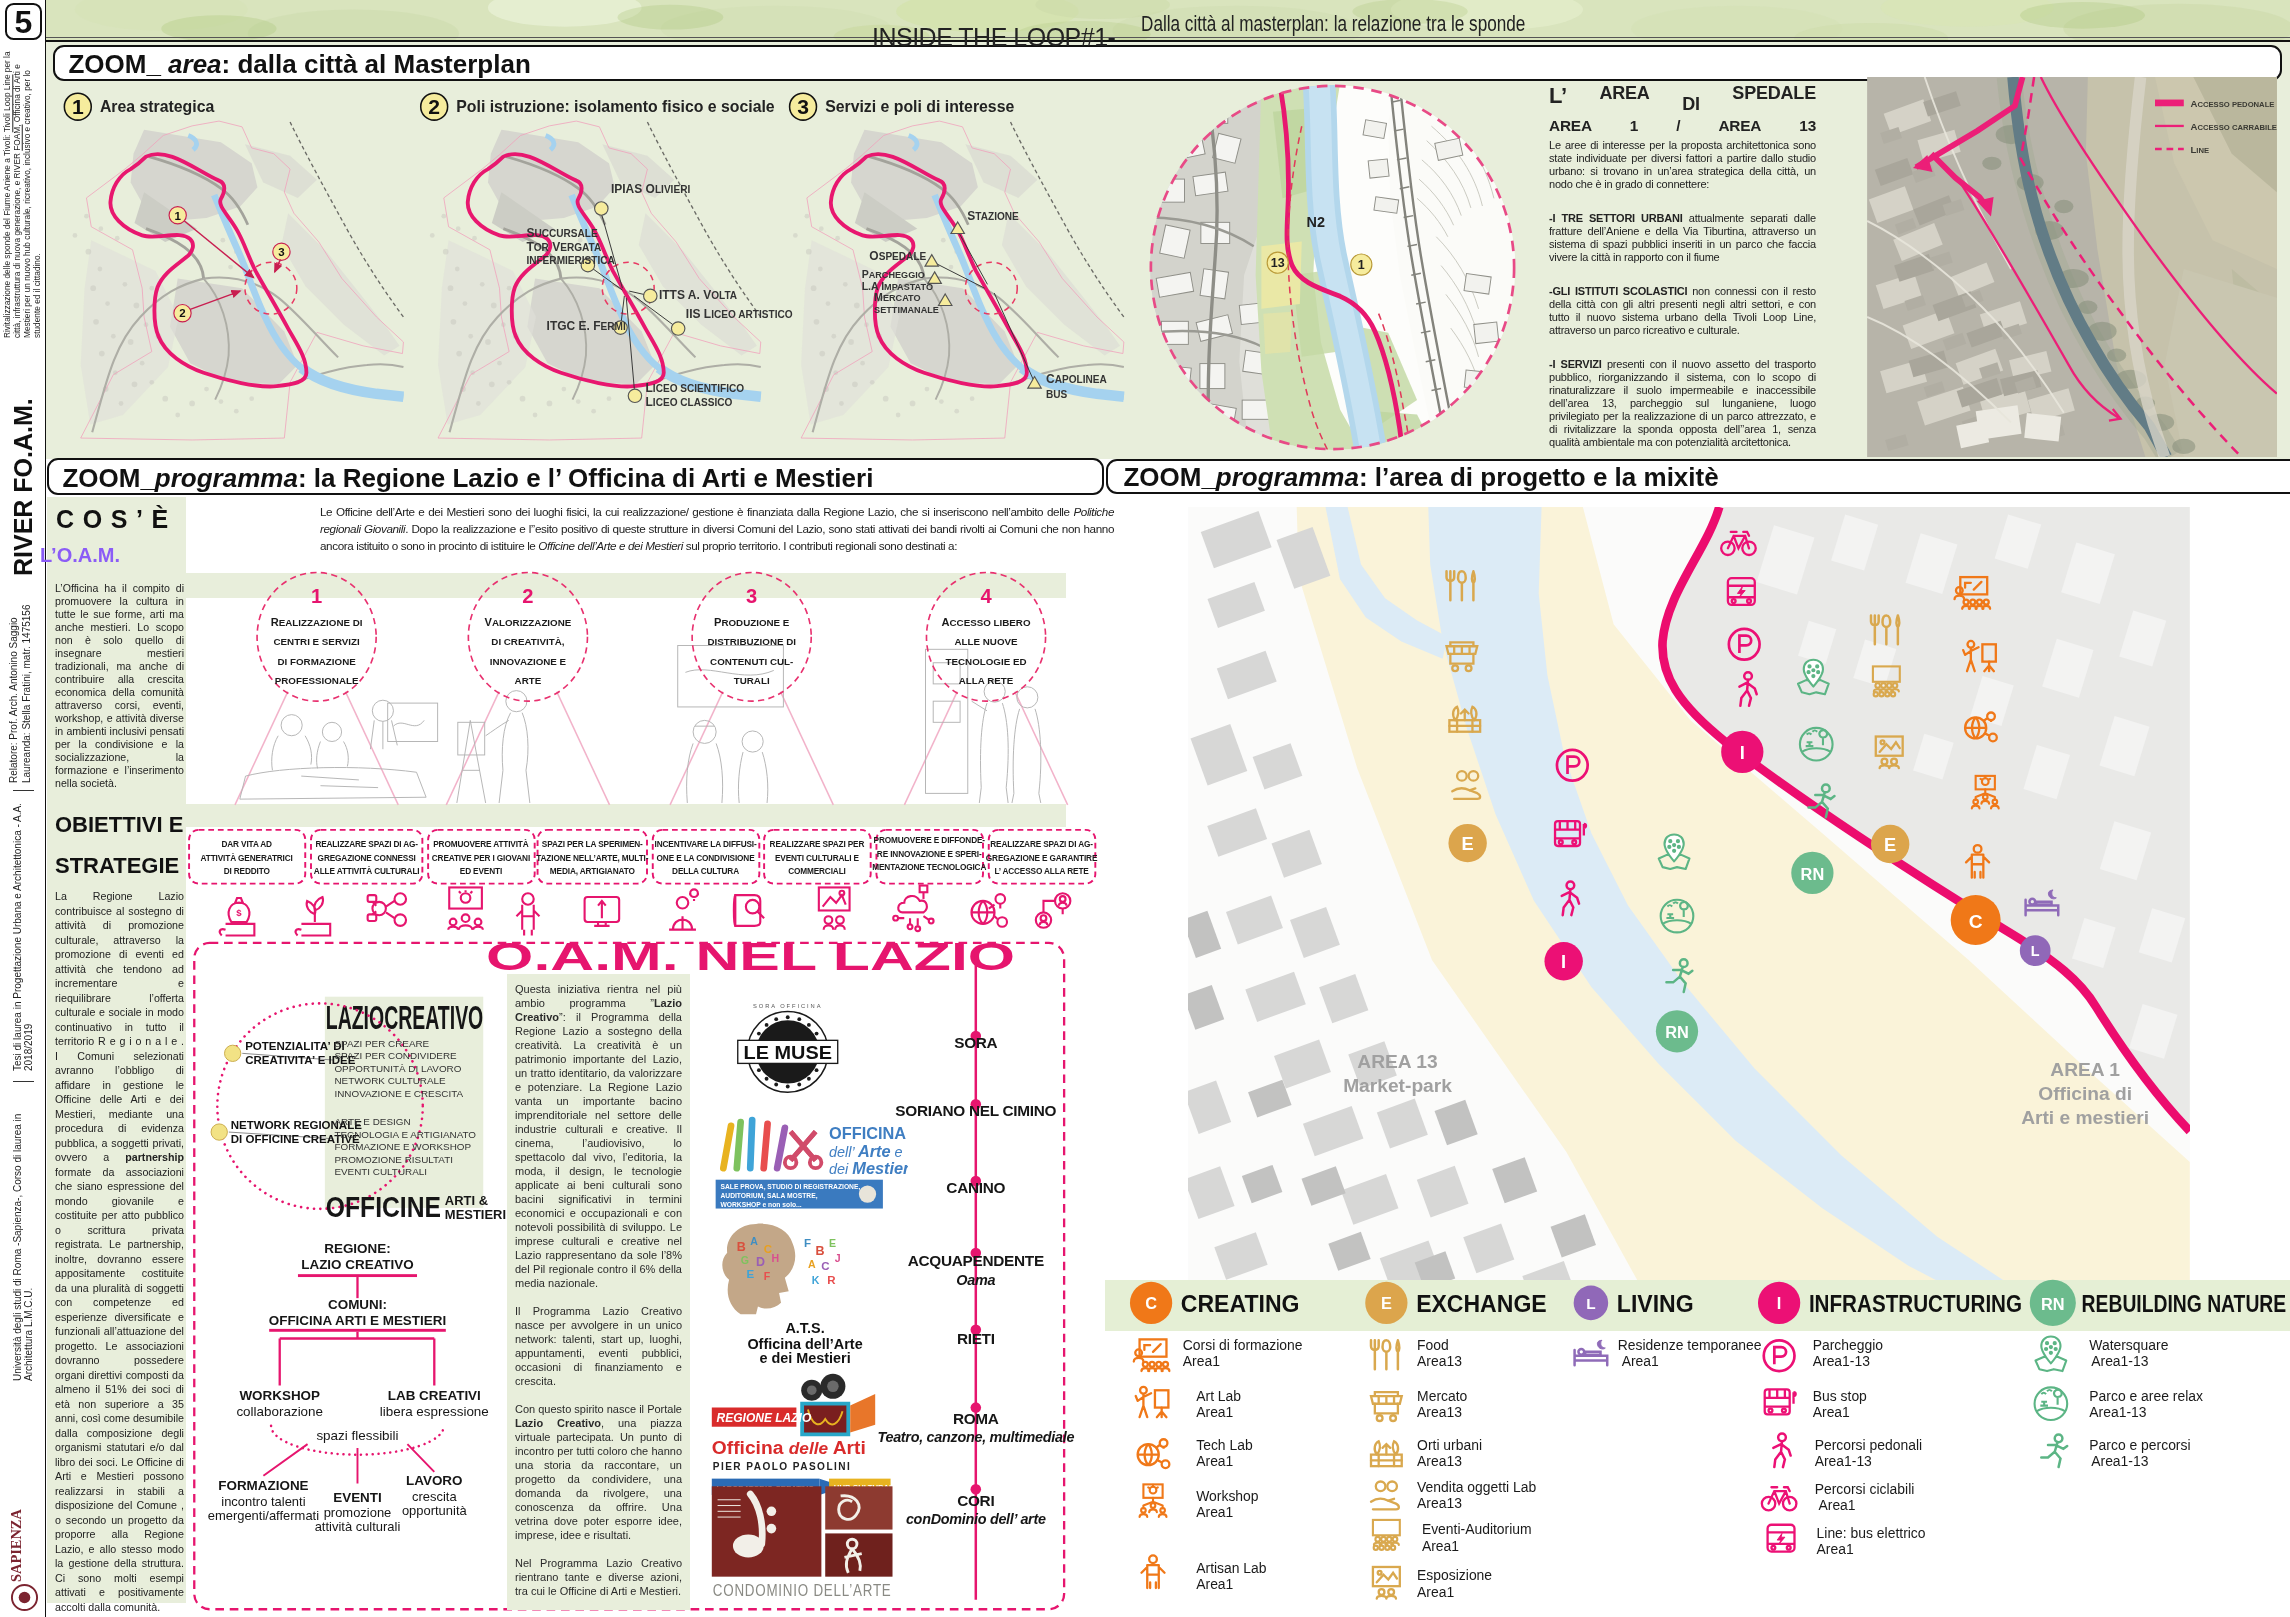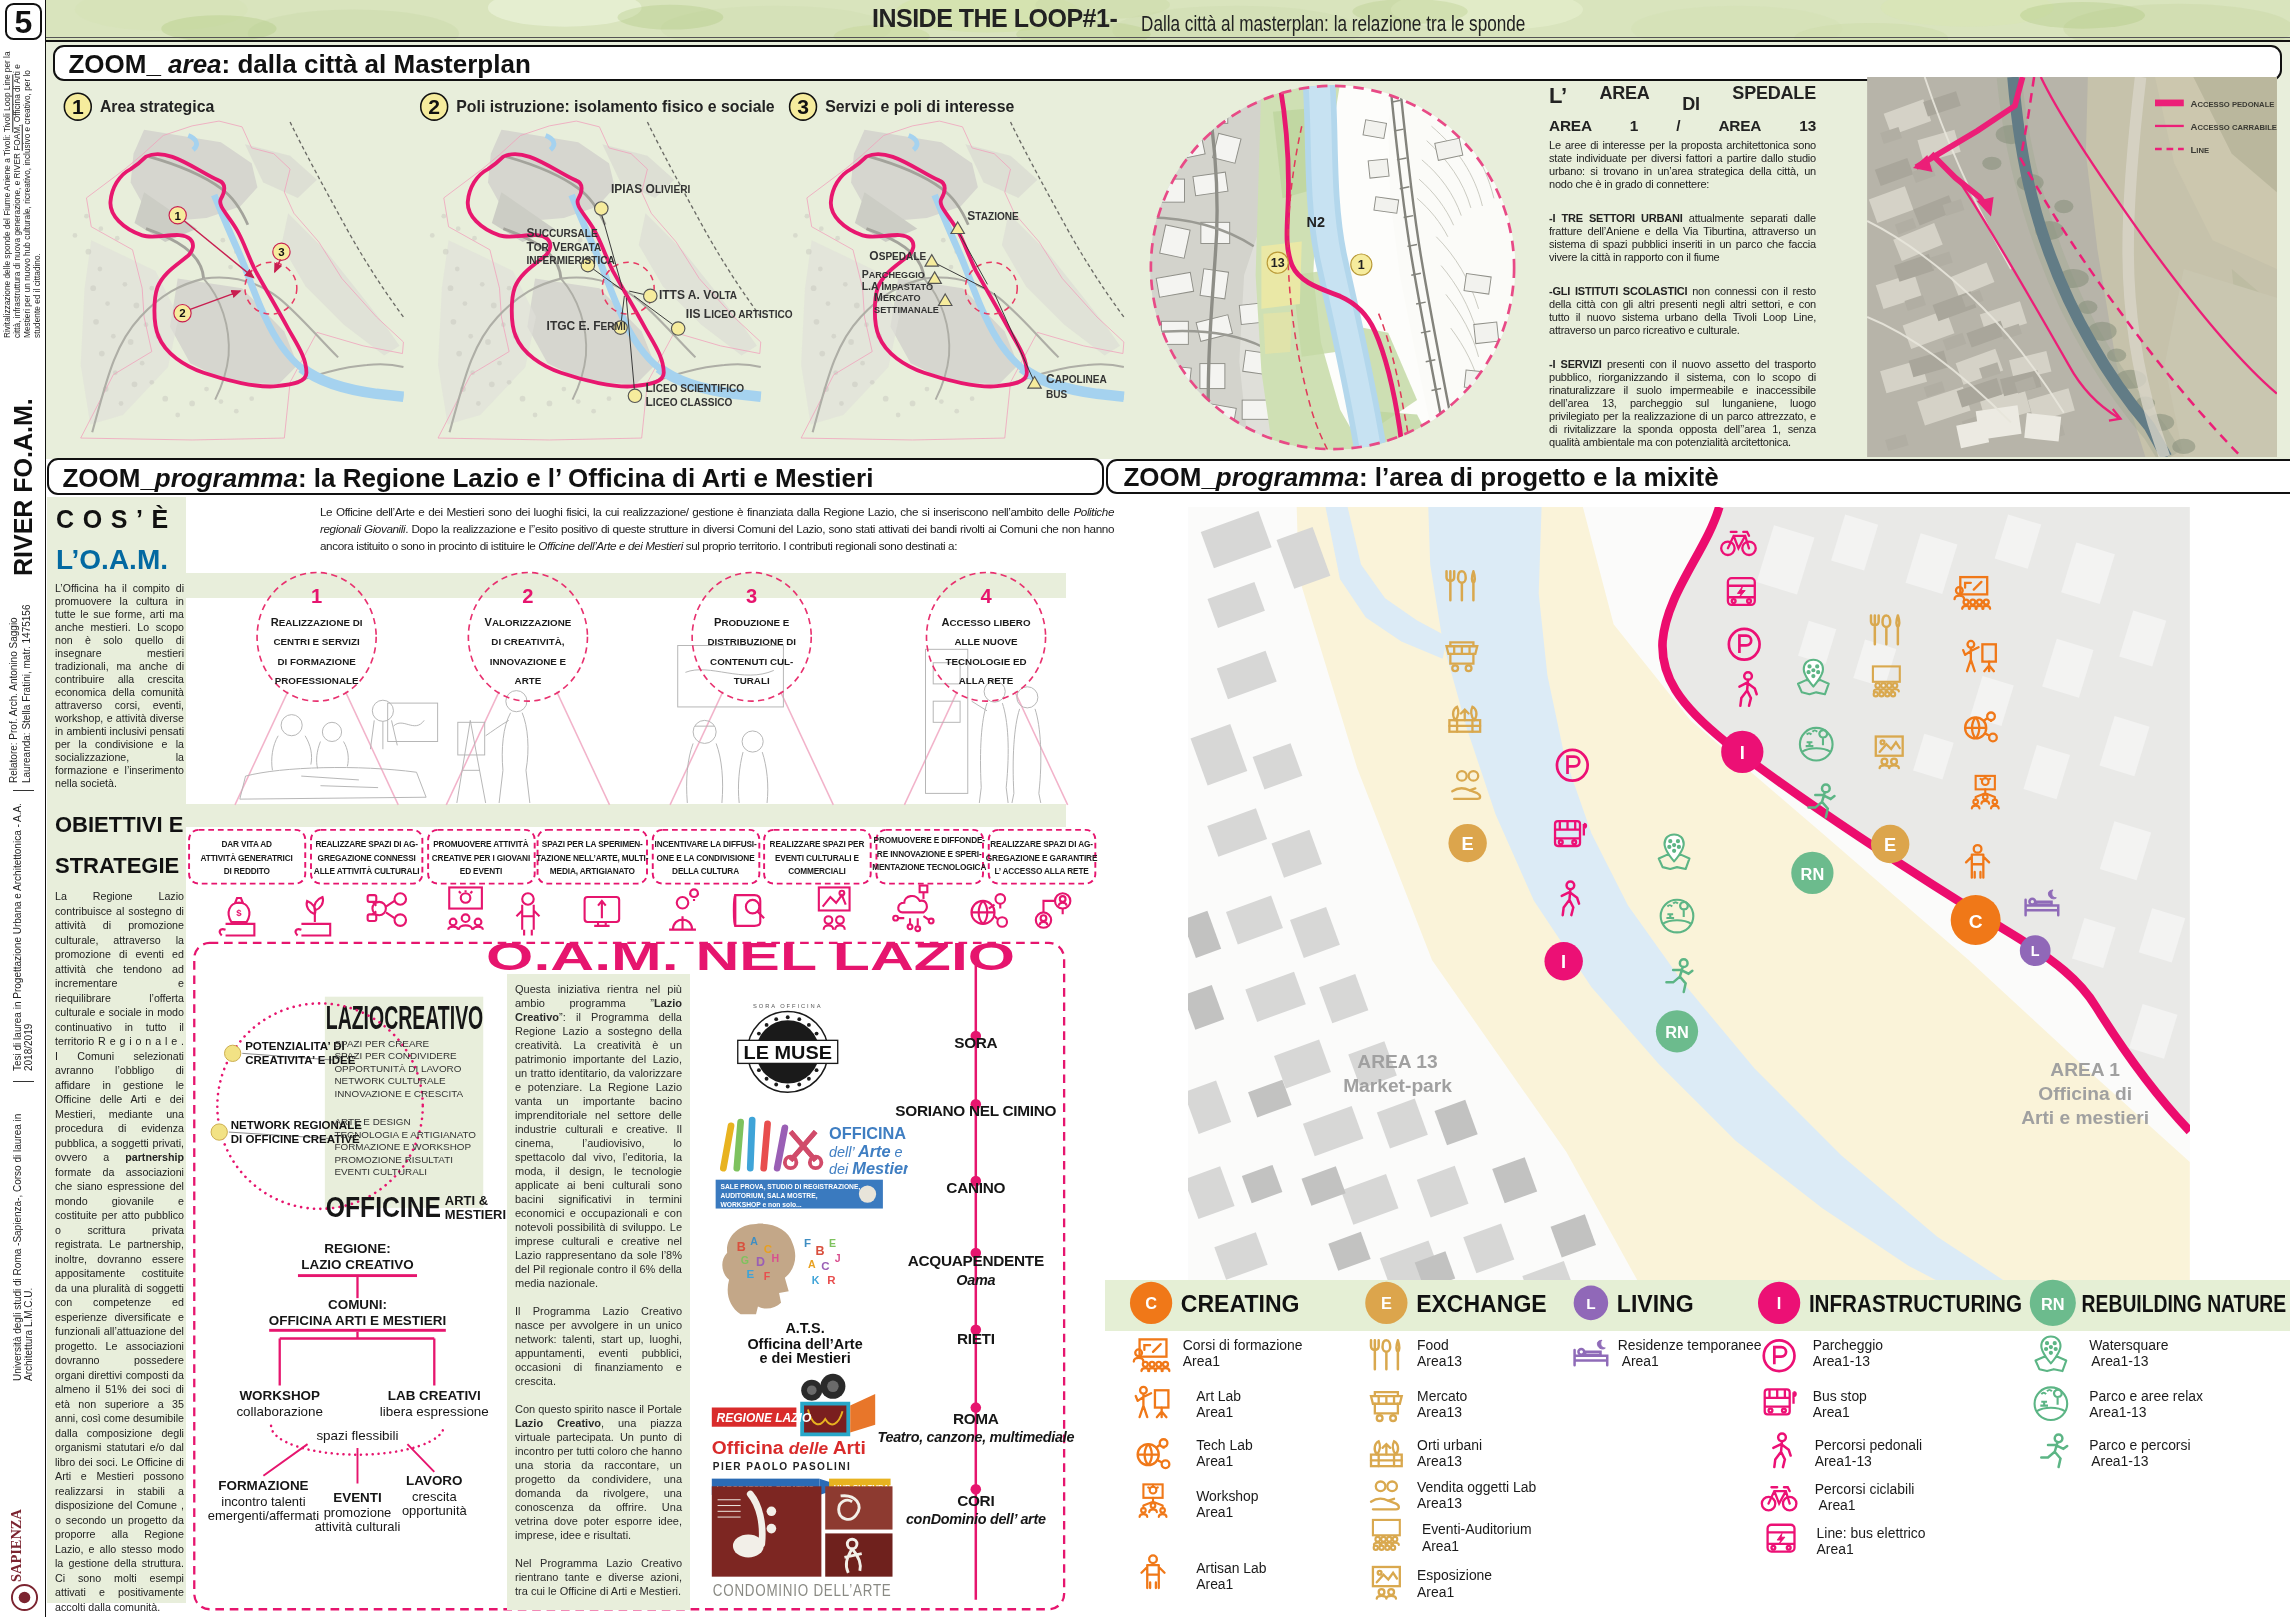--- a/index.html
+++ b/index.html
@@ -33,21 +33,21 @@
 <ellipse cx="180" cy="30" rx="60" ry="14" fill="#aec87e" opacity=".35"></ellipse>
 <ellipse cx="650" cy="18" rx="55" ry="13" fill="#a9c478" opacity=".3"></ellipse>
 <ellipse cx="1080" cy="36" rx="70" ry="14" fill="#b2ca82" opacity=".3"></ellipse>
 <ellipse cx="1420" cy="12" rx="60" ry="13" fill="#aec87e" opacity=".3"></ellipse>
 <ellipse cx="2120" cy="16" rx="65" ry="14" fill="#a9c478" opacity=".3"></ellipse>
 <ellipse cx="870" cy="38" rx="50" ry="12" fill="#c2d494" opacity=".4"></ellipse>
 </svg>
 <div style="position:absolute; left:0; top:37px; width:2244px; height:1.4px; background:#555;"></div>
 </div>
 
-<div class="abs" style="left:872px; top:4px; font-size:25px; font-weight:bold; color:#222; letter-spacing:-0.5px; z-index:5;">INSIDE THE LOOP#1-</div>
+<div class="abs" style="left:872px; top:23px; font-size:25px; font-weight:normal; color:#222; letter-spacing:-0.5px; z-index:5;">INSIDE THE LOOP#1-</div>
 <div class="abs" style="left:1141px; top:10.6px; font-size:22px; color:#222; transform:scaleX(.78); transform-origin:left top; white-space:nowrap; z-index:5;">Dalla città al masterplan: la relazione tra le sponde</div>
 
 <div class="abs" style="left:0; top:0; width:46px; height:1618px; background:#fff; border-right:1.9px solid #111;"></div>
 
 <div class="abs" style="left:4.8px; top:2.9px; width:37px; height:37px; background:#fff; border:2.4px solid #111; border-radius:8.6px; text-align:center; font-size:32px; font-weight:bold; color:#111; line-height:35px; z-index:6;">5</div>
 
 <div class="abs vert" style="left:1.9px; top:50px; height:288px; width:32px; font-size:8.3px; line-height:10px; color:#222;">Rivitalizzazione delle sponde del Fiume Aniene a Tivoli: <u>Tivoli Loop Line</u> per la città, infrastruttura di nuova generazione, e RIVER <u>FOAM,</u> Officina di Arti e Mestieri per un nuovo hub culturale, ricreativo, inclusivo e creativo, per lo studente ed il cittadino.</div>
 
 <div class="abs vert" style="left:1.9px; top:379px; height:216px; width:44px; font-size:25px; font-weight:bold; color:#111; white-space:nowrap; text-align:center; line-height:42px; overflow:visible;">RIVER FO.A.M.</div>
 
@@ -455,21 +455,21 @@
 <line x1="300" y1="51" x2="330" y2="51" stroke="#ec1f78" stroke-width="2.4"></line>
 <text x="337" y="55" font-size="10">A<tspan font-size="8">CCESSO CARRABILE</tspan></text>
 <line x1="300" y1="75" x2="330" y2="75" stroke="#ec1f78" stroke-width="2.6" stroke-dasharray="7 5"></line>
 <text x="337" y="79" font-size="10">L<tspan font-size="8">INE</tspan></text>
 </g>
 </svg>
 
 <div class="abs" style="left:47px; top:497px; width:139px; height:1106px; background:#e8eedb;"></div>
 
 <div class="abs" style="left:56px; top:505px; font-size:25px; font-weight:bold; color:#111; letter-spacing:8.6px;">COS’È</div>
-<div class="abs" style="left:56px; top:544px; font-size:28px; font-weight:bold; color:#0369a1;">L’O.A.M.</div>
+<div class="abs" style="left:40px; top:544px; font-size:20px; font-weight:bold; color:#8b5cf6;">L’O.A.M.</div>
 
 <div class="abs just" style="left:55px; top:582px; width:129px; font-size:10.6px; line-height:13px; color:#222;">L’Officina ha il compito di promuovere la cultura in tutte le sue forme, arti ma anche mestieri. Lo scopo non è solo quello di insegnare mestieri tradizionali, ma anche di contribuire alla crescita economica della comunità attraverso corsi, eventi, workshop, e attività diverse in ambienti inclusivi pensati per la condivisione e la socializzazione, la formazione e l’inserimento nella società.</div>
 
 <div class="abs" style="left:55px; top:812px; font-size:22px; font-weight:bold; color:#111;text-align:center;">OBIETTIVI E</div>
 <div class="abs" style="left:55px; top:853px; font-size:22px; font-weight:bold; color:#111;">STRATEGIE</div>
 
 <div class="abs just" style="left:55px; top:889px; width:129px; font-size:10.7px; line-height:14.5px; color:#222;">La Regione Lazio contribuisce al sostegno di attività di promozione culturale, attraverso la promozione di eventi ed attività che tendono ad incrementare e riequilibrare l’offerta culturale e sociale in modo continuativo in tutto il territorio R e g i o n a l e . I&nbsp;Comuni selezionati avranno l’obbligo di affidare in gestione le Officine delle Arti e dei Mestieri, mediante una procedura di evidenza pubblica, a soggetti privati, ovvero a <b>partnership</b> formate da associazioni che siano espressione del mondo giovanile e costituite per atto pubblico o scrittura privata registrata. Le partnership, inoltre, dovranno essere appositamente costituite da una pluralità di soggetti con competenze ed esperienze diversificate e funzionali all’attuazione del progetto. Le associazioni dovranno possedere organi direttivi composti da almeno il 51% dei soci di età non superiore a 35 anni, così come desumibile dalla composizione degli organismi statutari e/o dal libro dei soci. Le Officine di Arti e Mestieri possono realizzarsi in stabili a disposizione del Comune , o secondo un progetto da proporre alla Regione Lazio, e allo stesso modo la gestione della struttura. Ci sono molti esempi attivati e  positivamente accolti dalla comunità.</div>
 
 <div class="abs just" style="left:320px; top:503px; width:794px; font-size:11.7px; letter-spacing:-0.4px; line-height:17px; color:#222;">Le Officine dell’Arte e dei Mestieri sono dei luoghi fisici, la cui realizzazione/ gestione è finanziata dalla Regione Lazio,  che si inseriscono nell’ambito delle <i>Politiche regionali Giovanili</i>. Dopo la realizzazione e l’’esito positivo di queste strutture in diversi Comuni del Lazio, sono stati attivati dei bandi rivolti ai Comuni che non hanno ancora istituito o sono in procinto di istituire le <i>Officine dell’Arte e dei Mestieri</i> sul proprio territorio. I contributi regionali sono destinati a:</div>
 

